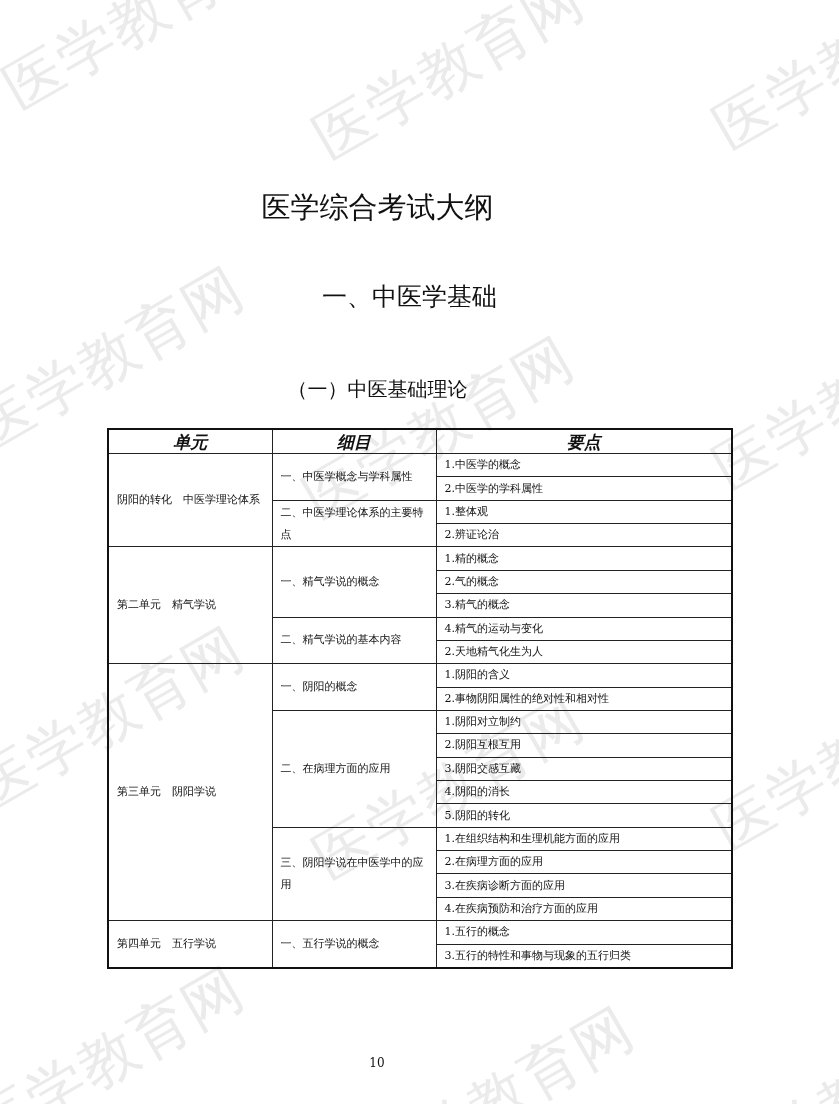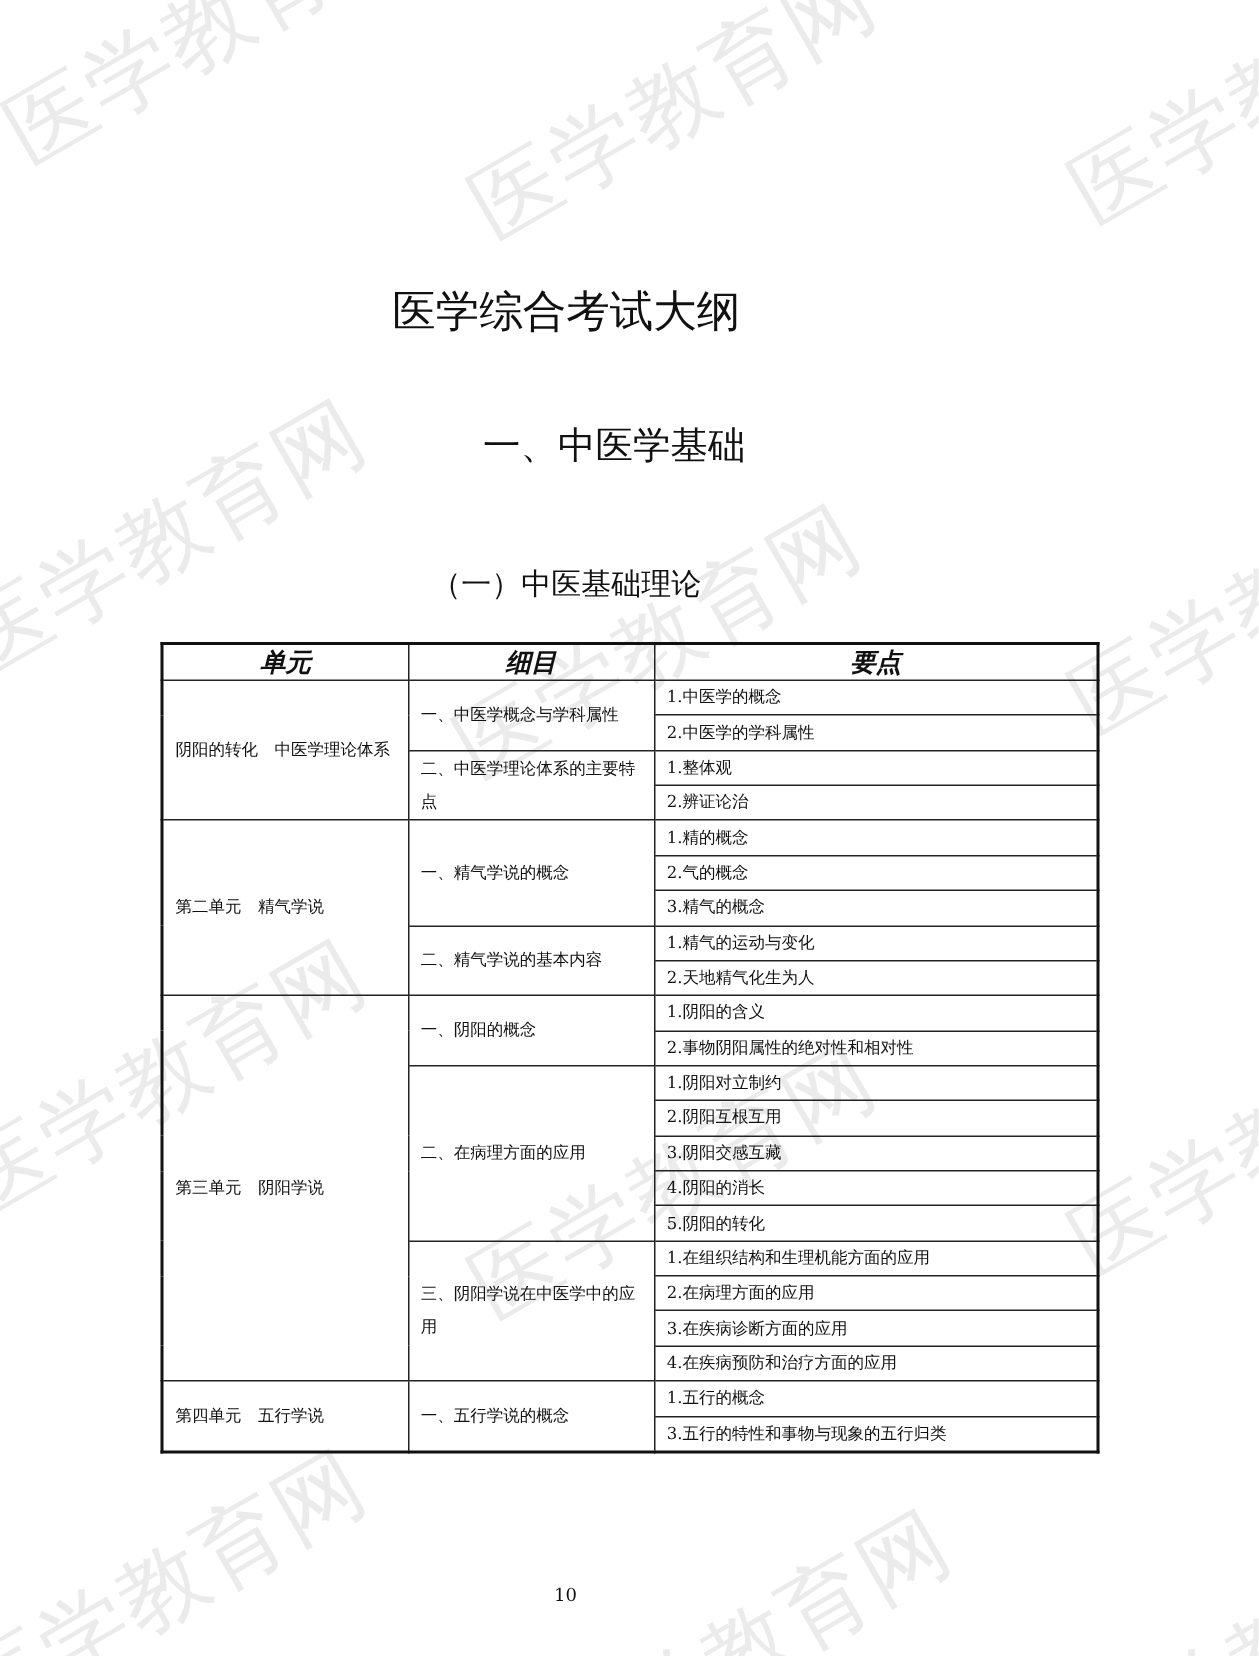--- a/index.html
+++ b/index.html
@@ -84,21 +84,21 @@
         <td>1.精的概念</td>
       </tr>
       <tr>
         <td>2.气的概念</td>
       </tr>
       <tr>
         <td>3.精气的概念</td>
       </tr>
       <tr>
         <td rowspan="2">二、精气学说的基本内容</td>
-        <td>1.精气的运动与变化</td>
+        <td>4.精气的运动与变化</td>
       </tr>
       <tr>
         <td>2.天地精气化生为人</td>
       </tr>
       <tr>
         <td rowspan="11">第三单元　阴阳学说</td>
         <td rowspan="2">一、阴阳的概念</td>
         <td>1.阴阳的含义</td>
       </tr>
       <tr>

